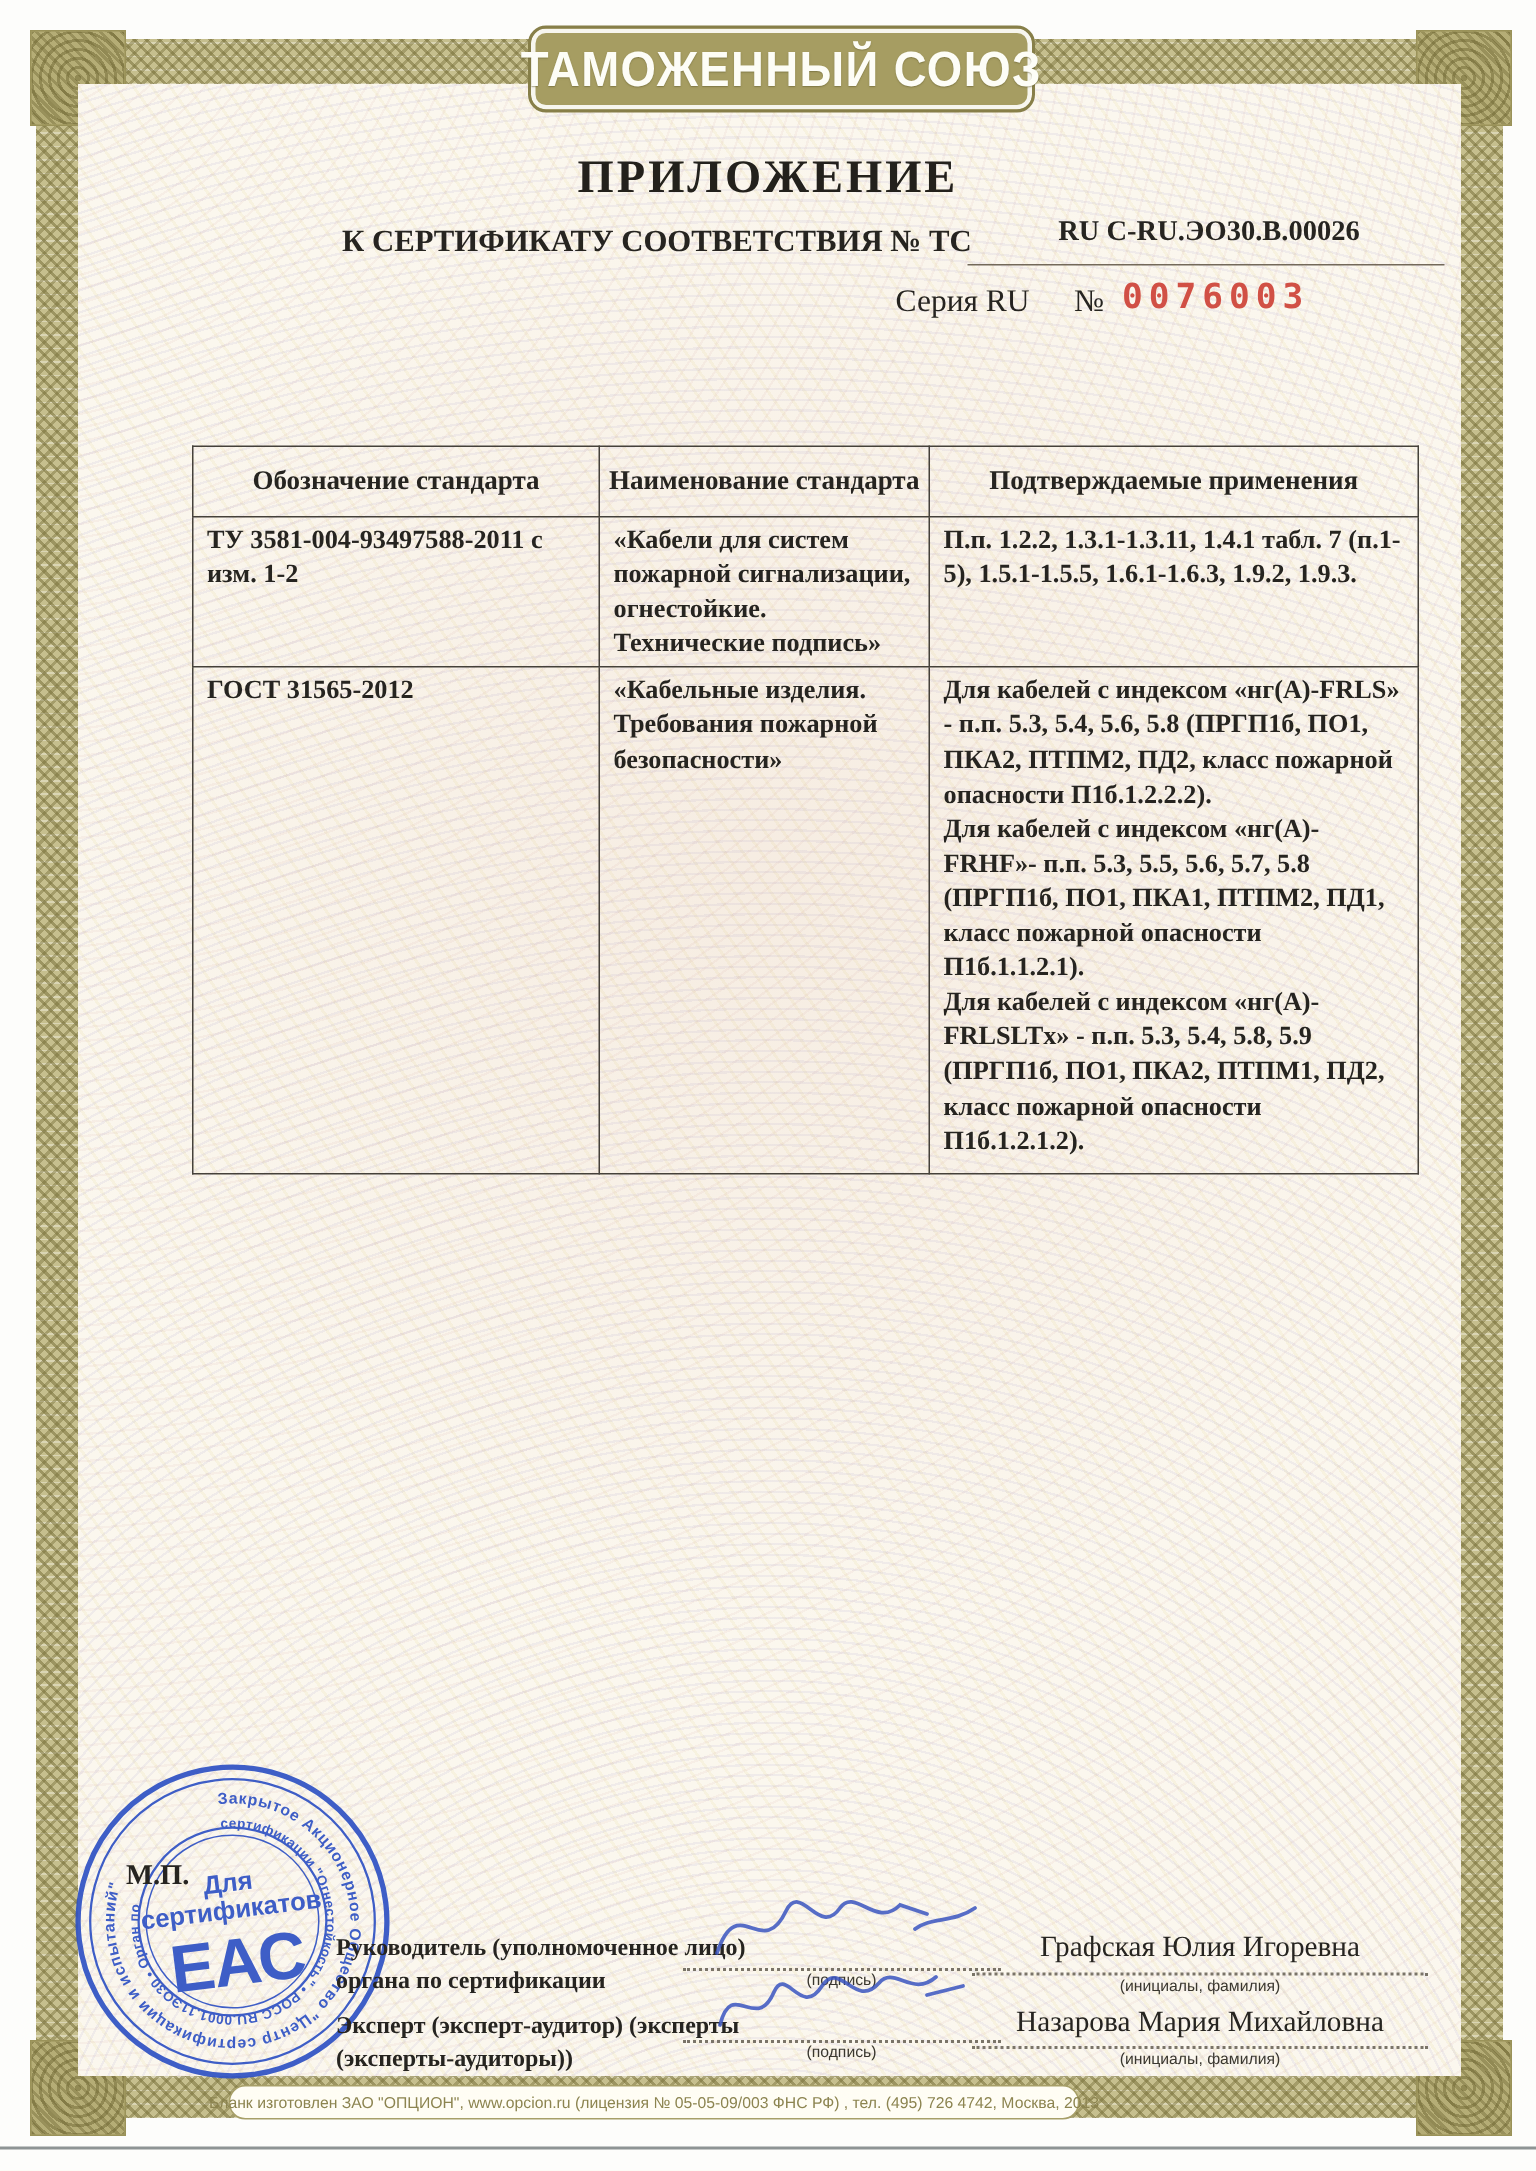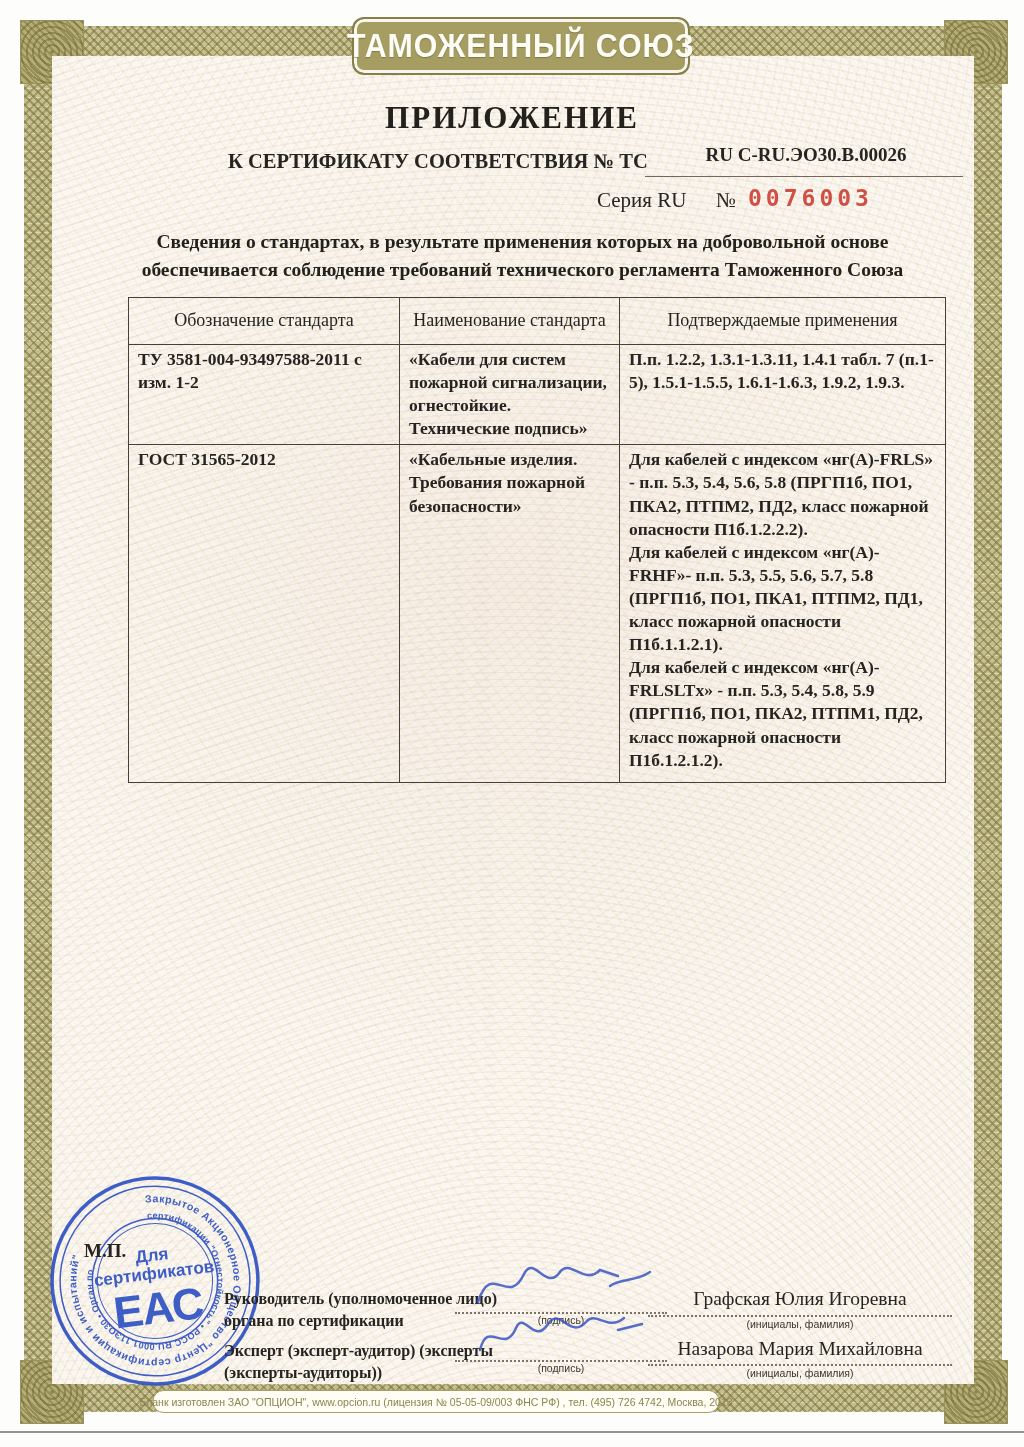--- a/index.html
+++ b/index.html
@@ -79,21 +79,21 @@
   }
   
   table.std-table{
     position:absolute;left:128px;top:297px;width:817px;
     border-collapse:collapse;table-layout:fixed;
   }
   table.std-table th, table.std-table td{
     border:1.5px solid #45413a;background:transparent;
     font-size:17.5px;line-height:1.32;padding:3px 9px 4px 9px;
   }
-  table.std-table th{font-size:18px;font-weight:normal;text-align:center;vertical-align:middle;height:42px;padding:2px 6px;}
+  table.std-table th{font-size:18px;font-weight:bold;text-align:center;vertical-align:middle;height:42px;padding:2px 6px;}
   table.std-table td{vertical-align:top;text-align:left;}
   .col1{width:271px;} .col2{width:220px;} .col3{width:326px;}
   tr.row1 td{height:92px;}
   tr.row2 td{height:330px;}
   .req-par{margin:0;font-weight:bold;}
   
   .stamp{position:absolute;left:44px;top:1170px;z-index:7;transform:rotate(-7deg);opacity:.92;}
   .stamp text{font-family:"Liberation Sans","DejaVu Sans",sans-serif;fill:#2f52c4;}
   .mp-label{position:absolute;left:84px;top:1240px;font-size:19px;font-weight:bold;z-index:8;}
   
@@ -154,21 +154,20 @@
   <div class="doc-title">ПРИЛОЖЕНИЕ</div>
 
   <div class="cert-label">К СЕРТИФИКАТУ СООТВЕТСТВИЯ  № ТС</div>
   <div class="cert-number">RU C-RU.ЭО30.В.00026</div>
   <div class="cert-underline"></div>
 
   <div class="series-label">Серия RU</div>
   <div class="numero-sign">№</div>
   <div class="serial-number">0076003</div>
 
-  <div class="intro">Сведения о стандартах, в результате применения которых на добровольной основе обеспечивается соблюдение требований технического регламента Таможенного Союза</div>
 
   <table class="std-table">
     <colgroup>
         <col class="col1">
         <col class="col2">
         <col class="col3">
       </colgroup>
     <thead>
       <tr>
         <th>Обозначение стандарта</th>

